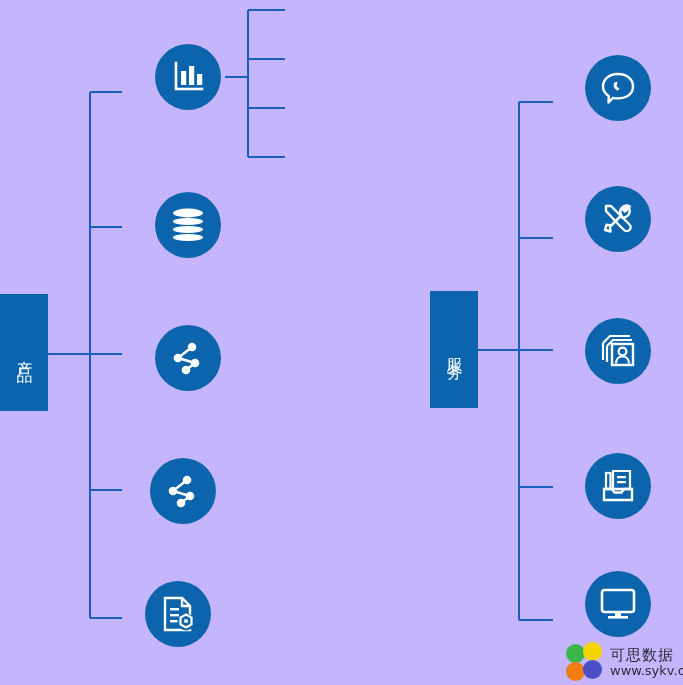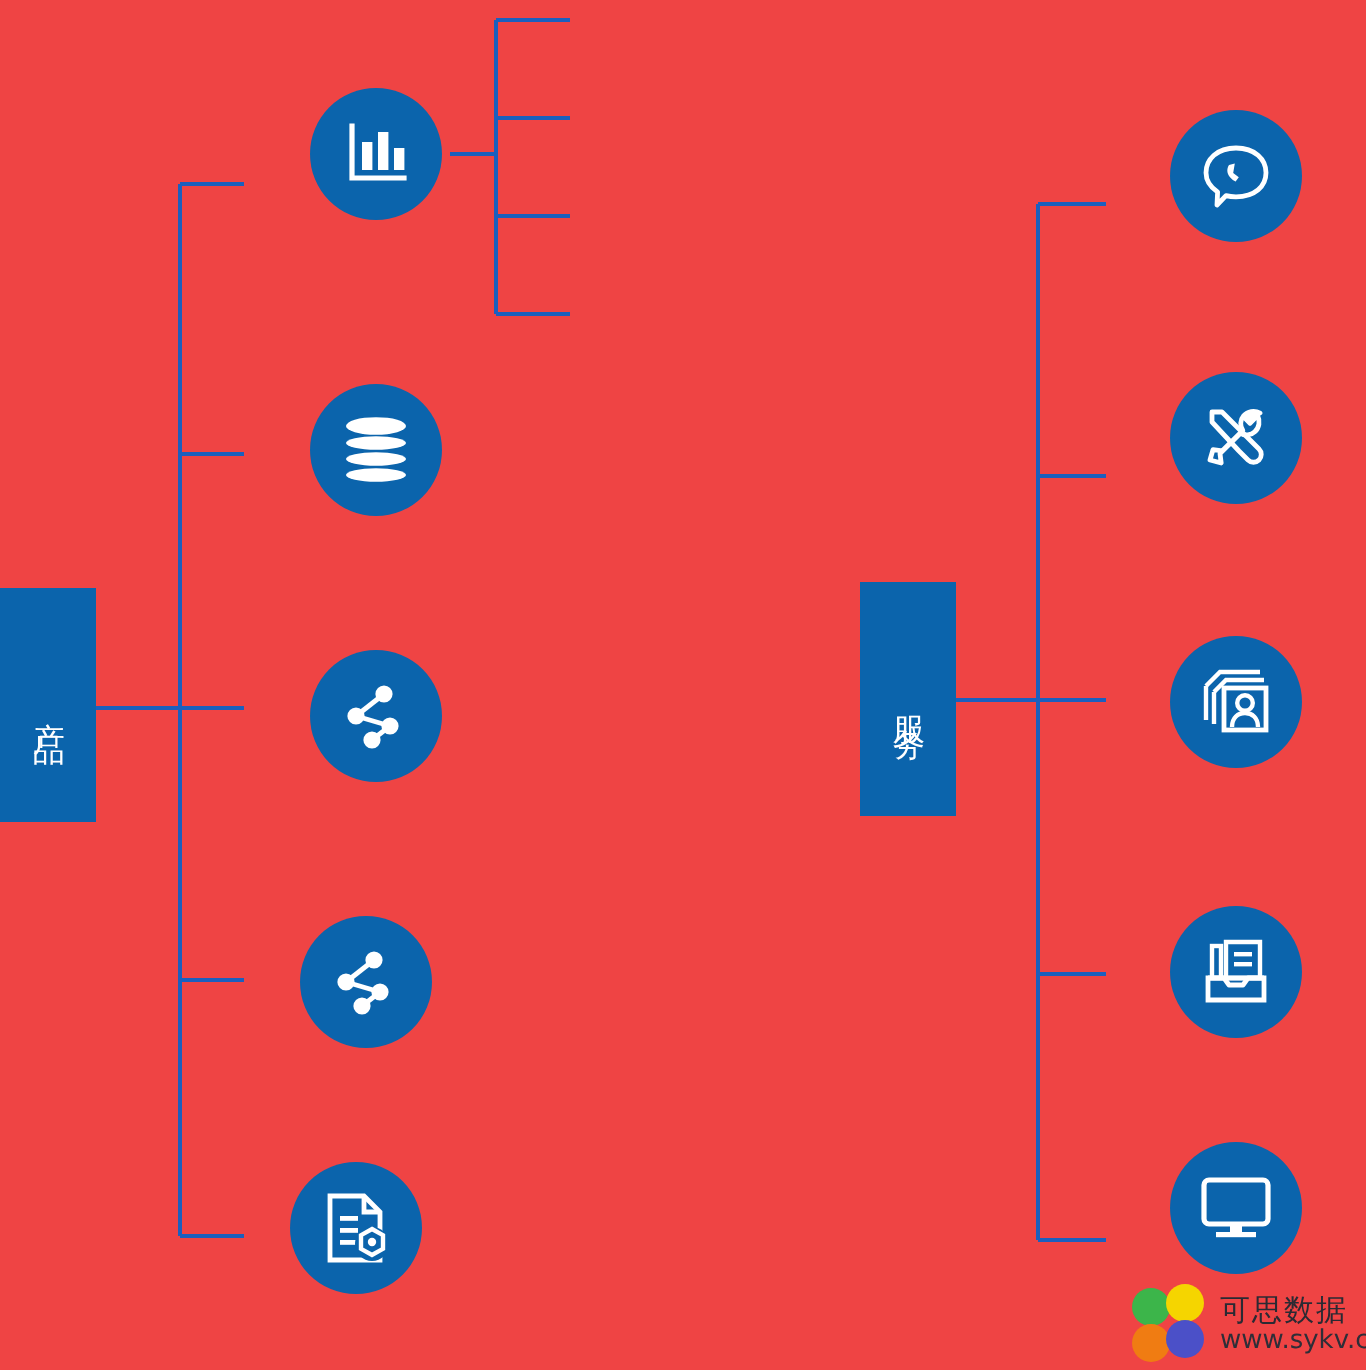--- a/index.html
+++ b/index.html
@@ -8,21 +8,21 @@
     padding: 0;
     background: #000000;
   }
   body {
     font-family: "Liberation Sans", sans-serif;
   }
   #canvas {
     position: relative;
     width: 683px;
     height: 685px;
-    background: #ef4444;
+    background: #c4b5fd;
     overflow: hidden;
   }
   .layer-lines {
     position: absolute;
     left: 0;
     top: 0;
     width: 683px;
     height: 685px;
     pointer-events: none;
   }

